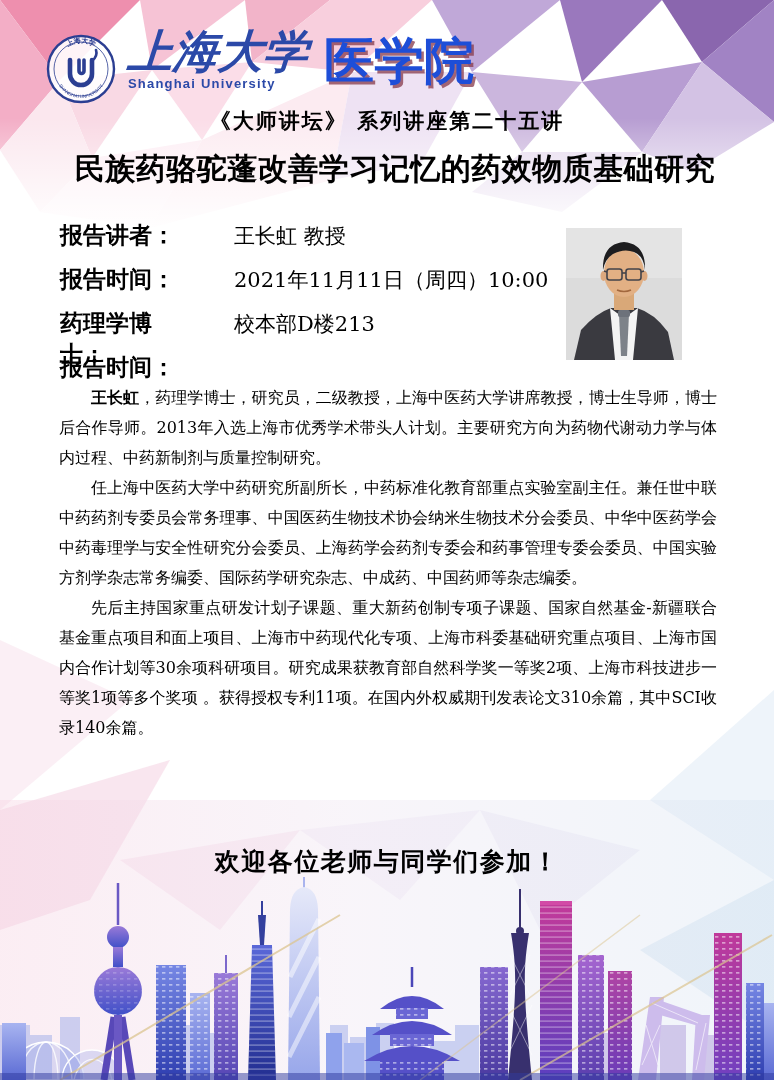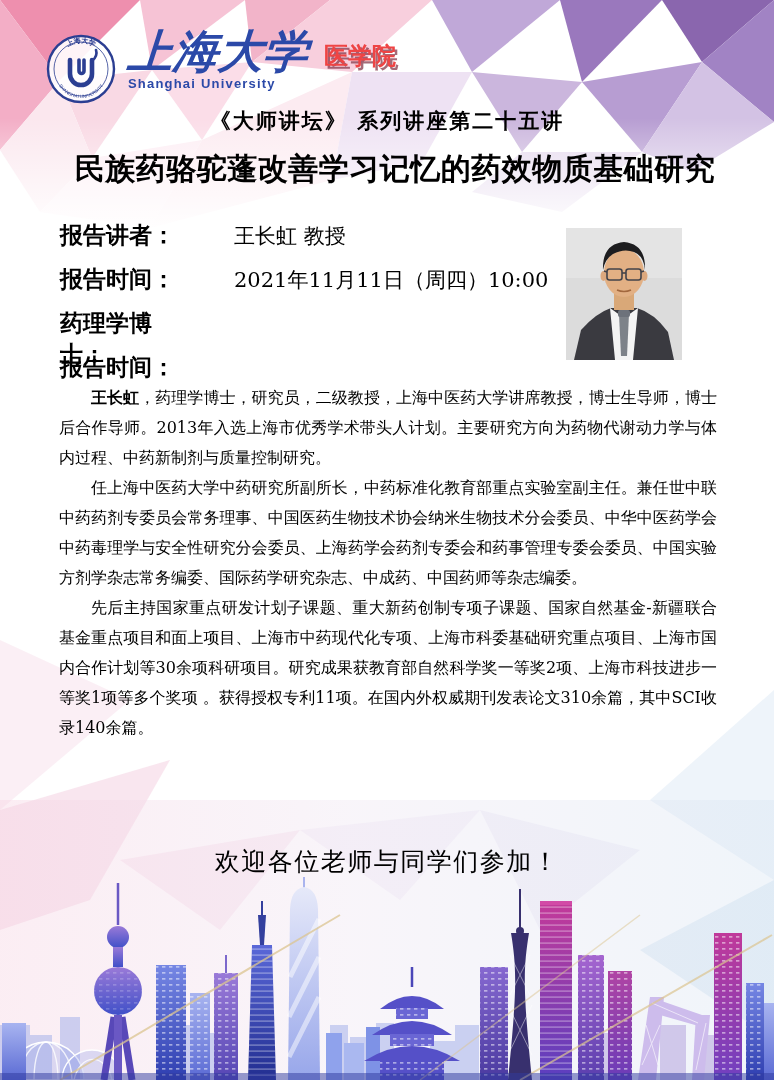--- a/index.html
+++ b/index.html
@@ -16,21 +16,21 @@
   .uni-text { margin-left:12px; }
   .uni-cn {
     font-size:45px; line-height:1.05; color:#2b49a8; font-weight:bold;
     font-style:italic; transform:skewX(-4deg); font-family:"DejaVu Serif", serif;
   }
   .uni-en {
     font-size:13px; color:#2b49a8; letter-spacing:1.2px; margin-top:1px;
     font-family:"Liberation Sans", sans-serif; font-weight:bold;
   }
   .school {
-    font-size:24px; font-weight:900; color:#ef4444; margin-left:16px; margin-top:12px;
+    font-size:50px; font-weight:900; color:#1d4ed8; margin-left:16px; 
     font-family:"DejaVu Sans", sans-serif;
     text-shadow:2.5px 2.5px 0 rgba(134,56,74,0.75);
   }
 
   .series {
     position:absolute; top:107px; left:0; width:100%; text-align:center;
     font-size:21px; font-weight:bold; letter-spacing:2px;
   }
   .title {
     position:absolute; top:141px; left:0; width:100%; text-align:center; margin:8px;
@@ -47,21 +47,21 @@
   .photo svg { width:116px; height:132px; display:block; }
 
   .bio {
     position:absolute; top:383px; left:59px; width:658px;
     font-size:16px; line-height:30px; text-align:justify;
   }
   .bio p { margin:0; text-indent:2em; }
 
   .welcome {
     position:absolute; top:845px; left:0; width:100%; text-align:center;
-    font-size:25px; font-weight:normal; letter-spacing:1.5px; z-index:3;
+    font-size:25px; font-weight:bold; letter-spacing:1.5px; z-index:3;
   }
 </style>
 </head>
 <body>
 
 <div class="poster">
 
   <svg class="bg" viewBox="0 0 774 1080" aria-hidden="true">
     <defs>
       <linearGradient id="fadeWhite" x1="0" y1="0" x2="0" y2="1">
@@ -335,20 +335,21 @@
     <div class="info-row">
       <span class="info-label">报告讲者：</span>
       <span class="info-value">王长虹 教授</span>
     </div>
     <div class="info-row">
       <span class="info-label">报告时间：</span>
       <span class="info-value">2021年11月11日（周四）10:00</span>
     </div>
     <div class="info-row">
       <span class="info-label">药理学博士：</span>
+      <span class="info-value">校本部D楼213</span>
     </div>
     <div class="info-row">
       <span class="info-label">报告时间：</span>
     </div>
   </div>
 
   <div class="photo">
     <svg viewBox="0 0 116 132">
       <rect x="0" y="0" width="116" height="132" fill="#dcdcdc"></rect>
       <rect x="0" y="0" width="116" height="50" fill="#e4e4e4"></rect>

